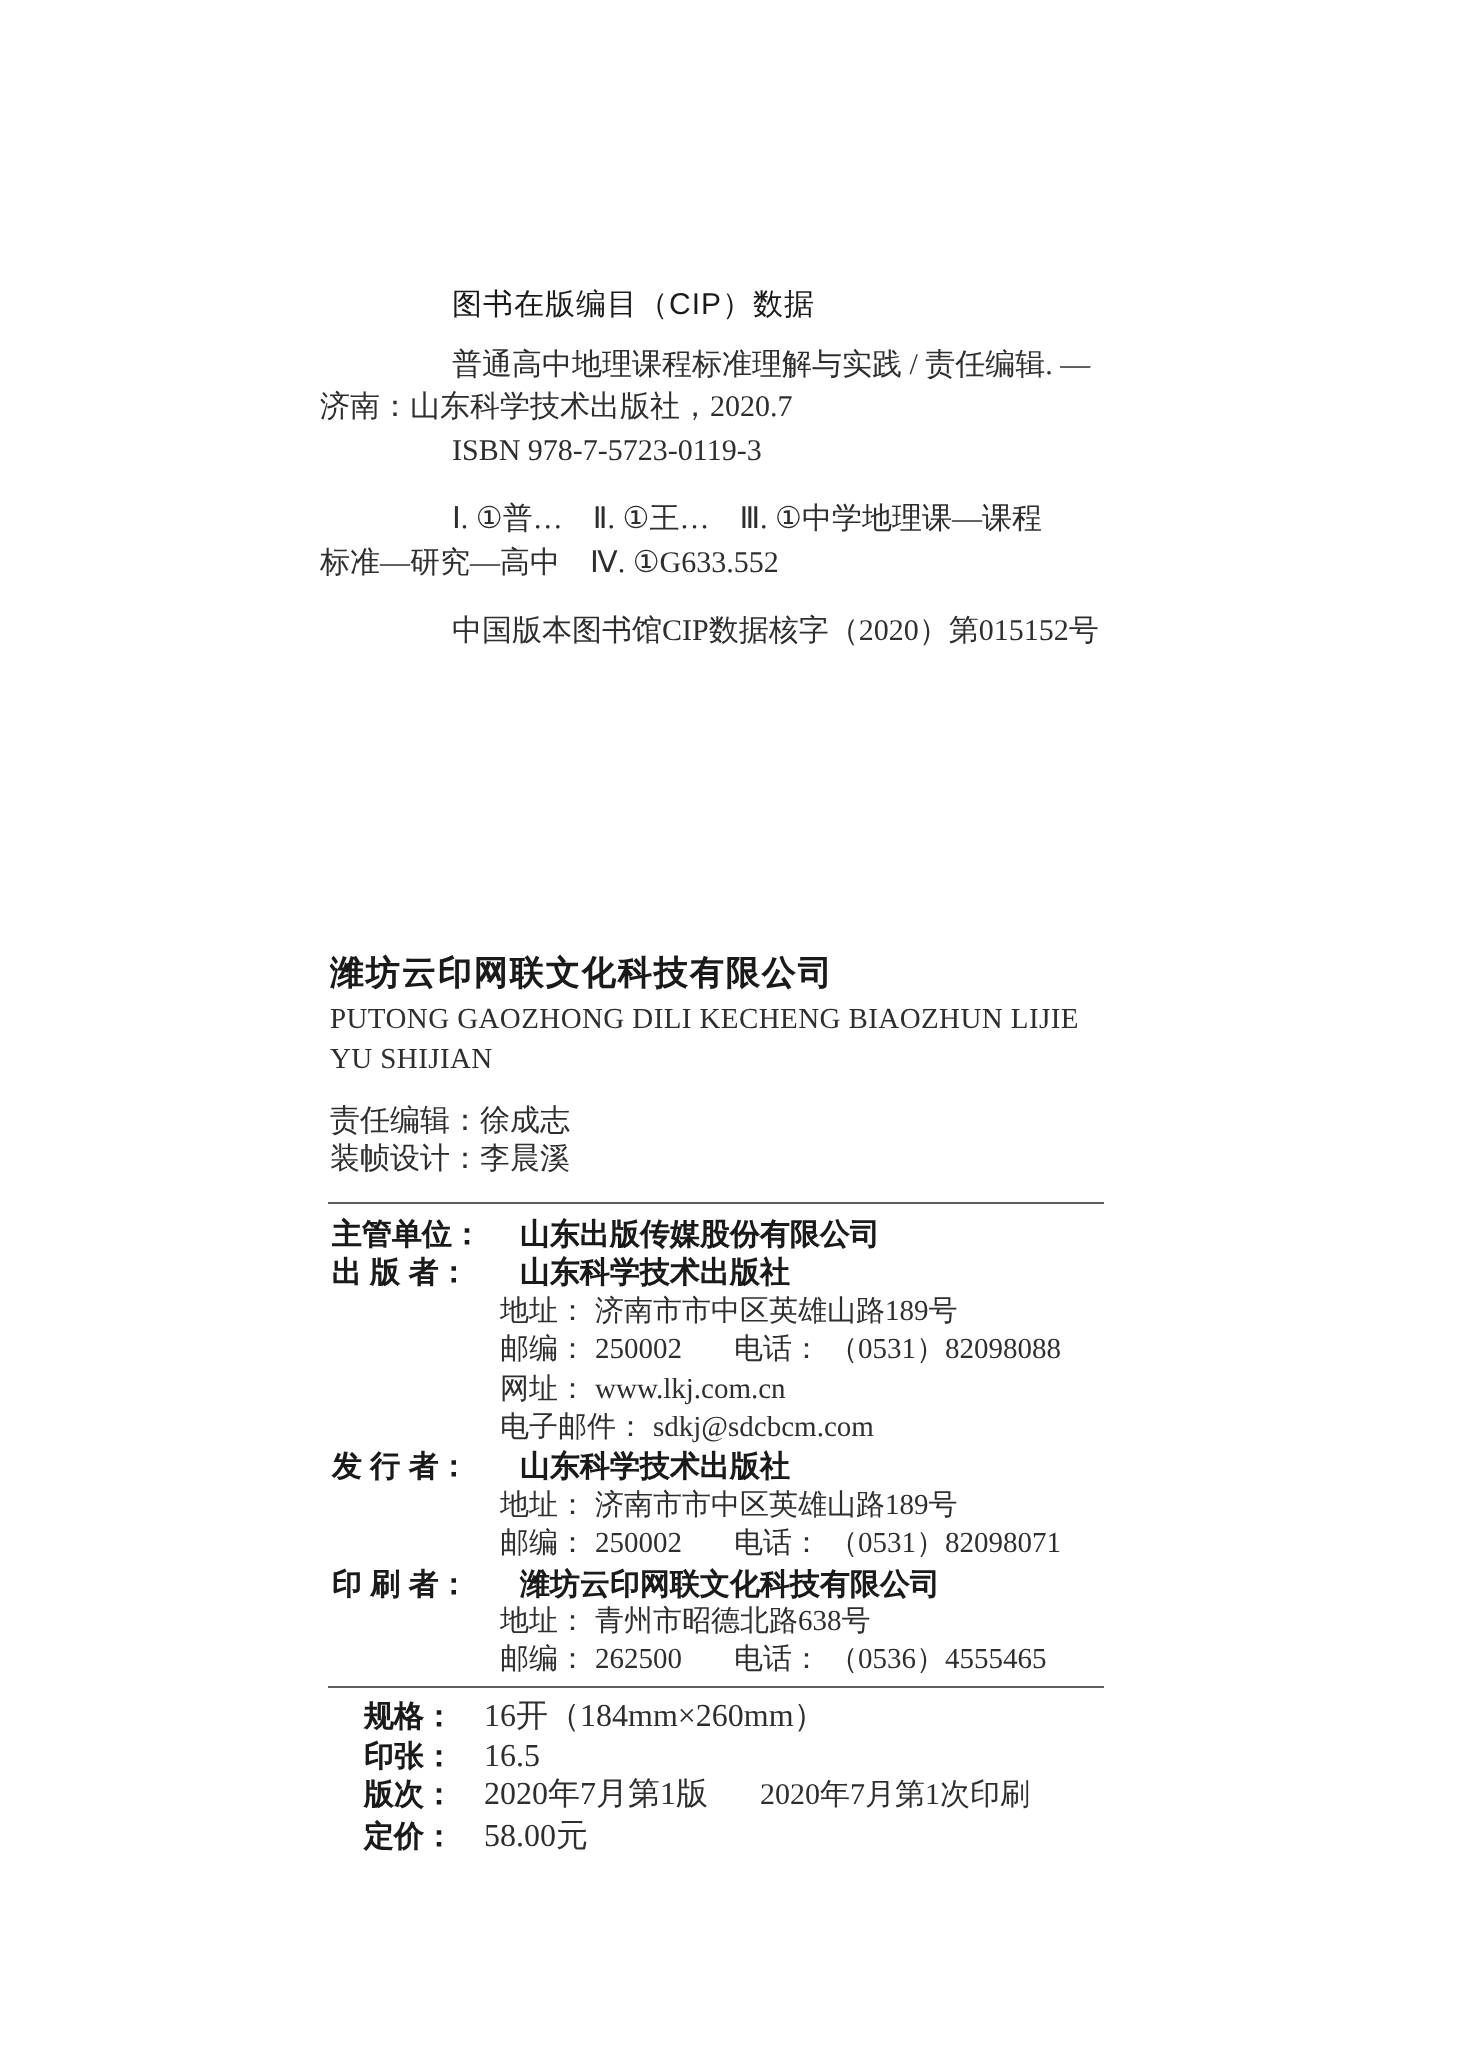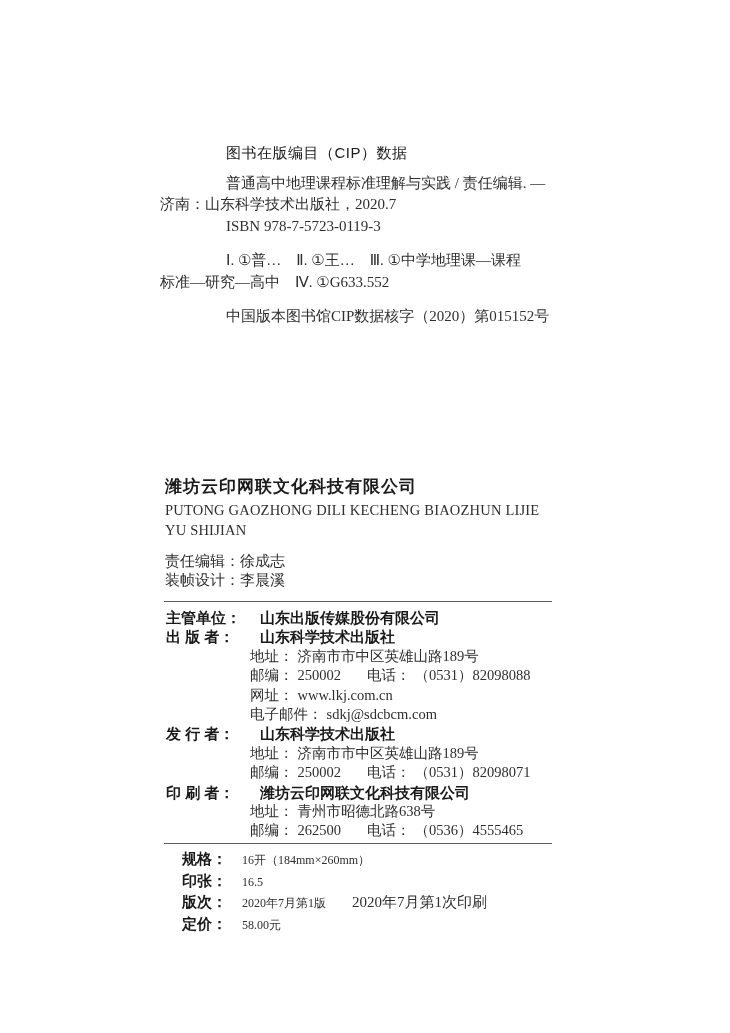--- a/index.html
+++ b/index.html
@@ -96,21 +96,21 @@
   .spec-row { line-height: 19.5px; white-space: pre; }
   .slbl {
     display: inline-block;
     width: 60px;
     font-family: "Liberation Sans", sans-serif;
     font-weight: 700;
     font-size: 15px;
     color: #1a1a1a;
     white-space: pre;
   }
-  .sval { font-size: 12px; color: #2e2e2e; }
+  .sval { font-size: 16px; color: #2e2e2e; }
   .sval2 { margin-left: 26px; font-size: 15px; color: #2e2e2e; }
   .sval2:empty { display: none; }
 </style>
 </head>
 <body>
 
 <div class="page">
 
   <section class="cip">
     <div class="cip-heading">图书在版编目（CIP）数据</div>

